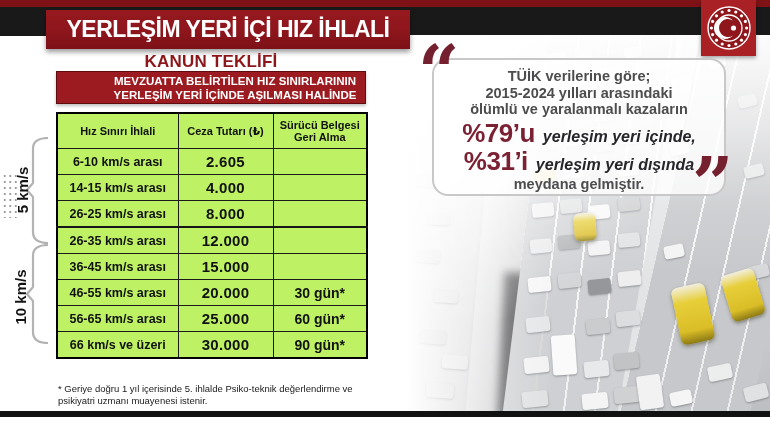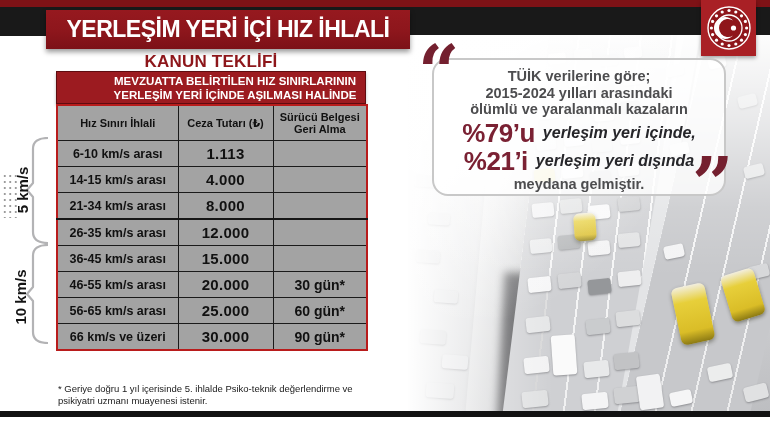--- a/index.html
+++ b/index.html
@@ -30,22 +30,22 @@
     color:#8d161a;font-size:17px;font-weight:bold;letter-spacing:.2px;
   }
   .header-box{
     position:absolute;left:56px;top:71px;width:310px;height:33px;
     background:#9c1b20;border:1px solid #5f0c10;box-sizing:border-box;
     display:flex;flex-direction:column;align-items:center;justify-content:center;
     box-shadow:0 2px 3px rgba(0,0,0,.25);
   }
   .header-box div{color:#fff;font-size:11.5px;font-weight:bold;line-height:14px;white-space:nowrap;padding-left:48px;}
   table.viol{
-    position:absolute;left:56px;top:104px;width:310px;border-collapse:collapse;
-    border:2px solid #b91c1c;background:#a3a3a3;table-layout:fixed;
+    position:absolute;left:56px;top:112px;width:310px;border-collapse:collapse;
+    border:2px solid #000000;background:#bef264;table-layout:fixed;
   }
   table.viol th,table.viol td{
     border:1px solid #1a1a1a;text-align:center;vertical-align:middle;padding:0 2px;
     color:#111;
   }
   table.viol th{height:34px;font-size:11px;font-weight:bold;line-height:12.5px;}
   table.viol td{height:25px;}
   td.c-speed{font-size:12.5px;font-weight:bold;}
   td.c-fine{font-size:15px;font-weight:bold;letter-spacing:.3px;}
   td.c-rev{font-size:14px;font-weight:bold;}
@@ -108,21 +108,21 @@
       linear-gradient(180deg,rgba(255,255,255,.96) 0%,rgba(255,255,255,.62) 22%,rgba(255,255,255,.16) 46%,rgba(255,255,255,0) 64%),
       linear-gradient(90deg,rgba(255,255,255,.98) 0%,rgba(255,255,255,.5) 16%,rgba(255,255,255,0) 40%);
   }
   
   .quote-box{
     position:absolute;left:432px;top:58px;width:294px;height:138px;
     border:2px solid #c8c8c8;border-radius:16px;background:rgba(255,255,255,.78);
     box-sizing:border-box;text-align:center;padding-top:8px;
   }
   .q-line{font-size:14.5px;color:#4d4d4f;font-weight:600;line-height:16.5px;}
-  .q-stat{display:flex;align-items:center;justify-content:center;margin-top:2px;height:26px;}
+  .q-stat{display:flex;align-items:flex-end;justify-content:center;margin-top:2px;height:26px;}
   .q-val{font-size:26px;font-weight:800;color:#7a2133;letter-spacing:-.5px;line-height:26px;}
   .q-lab{font-size:16px;font-weight:bold;font-style:italic;color:#26262a;margin-left:8px;}
   .q-close-line{font-size:14.5px;color:#4d4d4f;font-weight:600;margin-top:2px;}
   .qmark{
     position:absolute;font-family:"DejaVu Serif",serif;font-weight:bold;color:#74202f;
     font-size:72px;line-height:1;z-index:5;
   }
   .qmark.open{left:418px;top:36px;}
   .qmark.close{left:692px;top:148px;}
   
@@ -264,30 +264,30 @@
     <thead>
       <tr>
         <th>Hız Sınırı İhlali</th>
         <th>Ceza Tutarı (₺)</th>
         <th>Sürücü Belgesi Geri Alma</th>
       </tr>
     </thead>
     <tbody>
         <tr>
           <td class="c-speed">6-10 km/s arası</td>
-          <td class="c-fine">1.113</td>
+          <td class="c-fine">2.605</td>
           <td class="c-rev"></td>
         </tr>
         <tr>
           <td class="c-speed">14-15 km/s arası</td>
           <td class="c-fine">4.000</td>
           <td class="c-rev"></td>
         </tr>
         <tr>
-          <td class="c-speed">21-34 km/s arası</td>
+          <td class="c-speed">26-25 km/s arası</td>
           <td class="c-fine">8.000</td>
           <td class="c-rev"></td>
         </tr>
         <tr class="group-sep">
           <td class="c-speed">26-35 km/s arası</td>
           <td class="c-fine">12.000</td>
           <td class="c-rev"></td>
         </tr>
         <tr>
           <td class="c-speed">36-45 km/s arası</td>
@@ -326,21 +326,21 @@
 
   <div class="quote-box">
     <div class="q-line">TÜİK verilerine göre;</div>
     <div class="q-line">2015-2024 yılları arasındaki</div>
     <div class="q-line">ölümlü ve yaralanmalı kazaların</div>
     <div class="q-stat">
       <span class="q-val">%79’u</span>
       <span class="q-lab">yerleşim yeri içinde,</span>
     </div>
     <div class="q-stat">
-      <span class="q-val">%21’i</span>
+      <span class="q-val">%31’i</span>
       <span class="q-lab">yerleşim yeri dışında</span>
     </div>
     <div class="q-close-line">meydana gelmiştir.</div>
   </div>
   <div class="qmark open">“</div>
   <div class="qmark close">”</div>
 
   <div class="footer-blackline"></div>
 
 </div>

